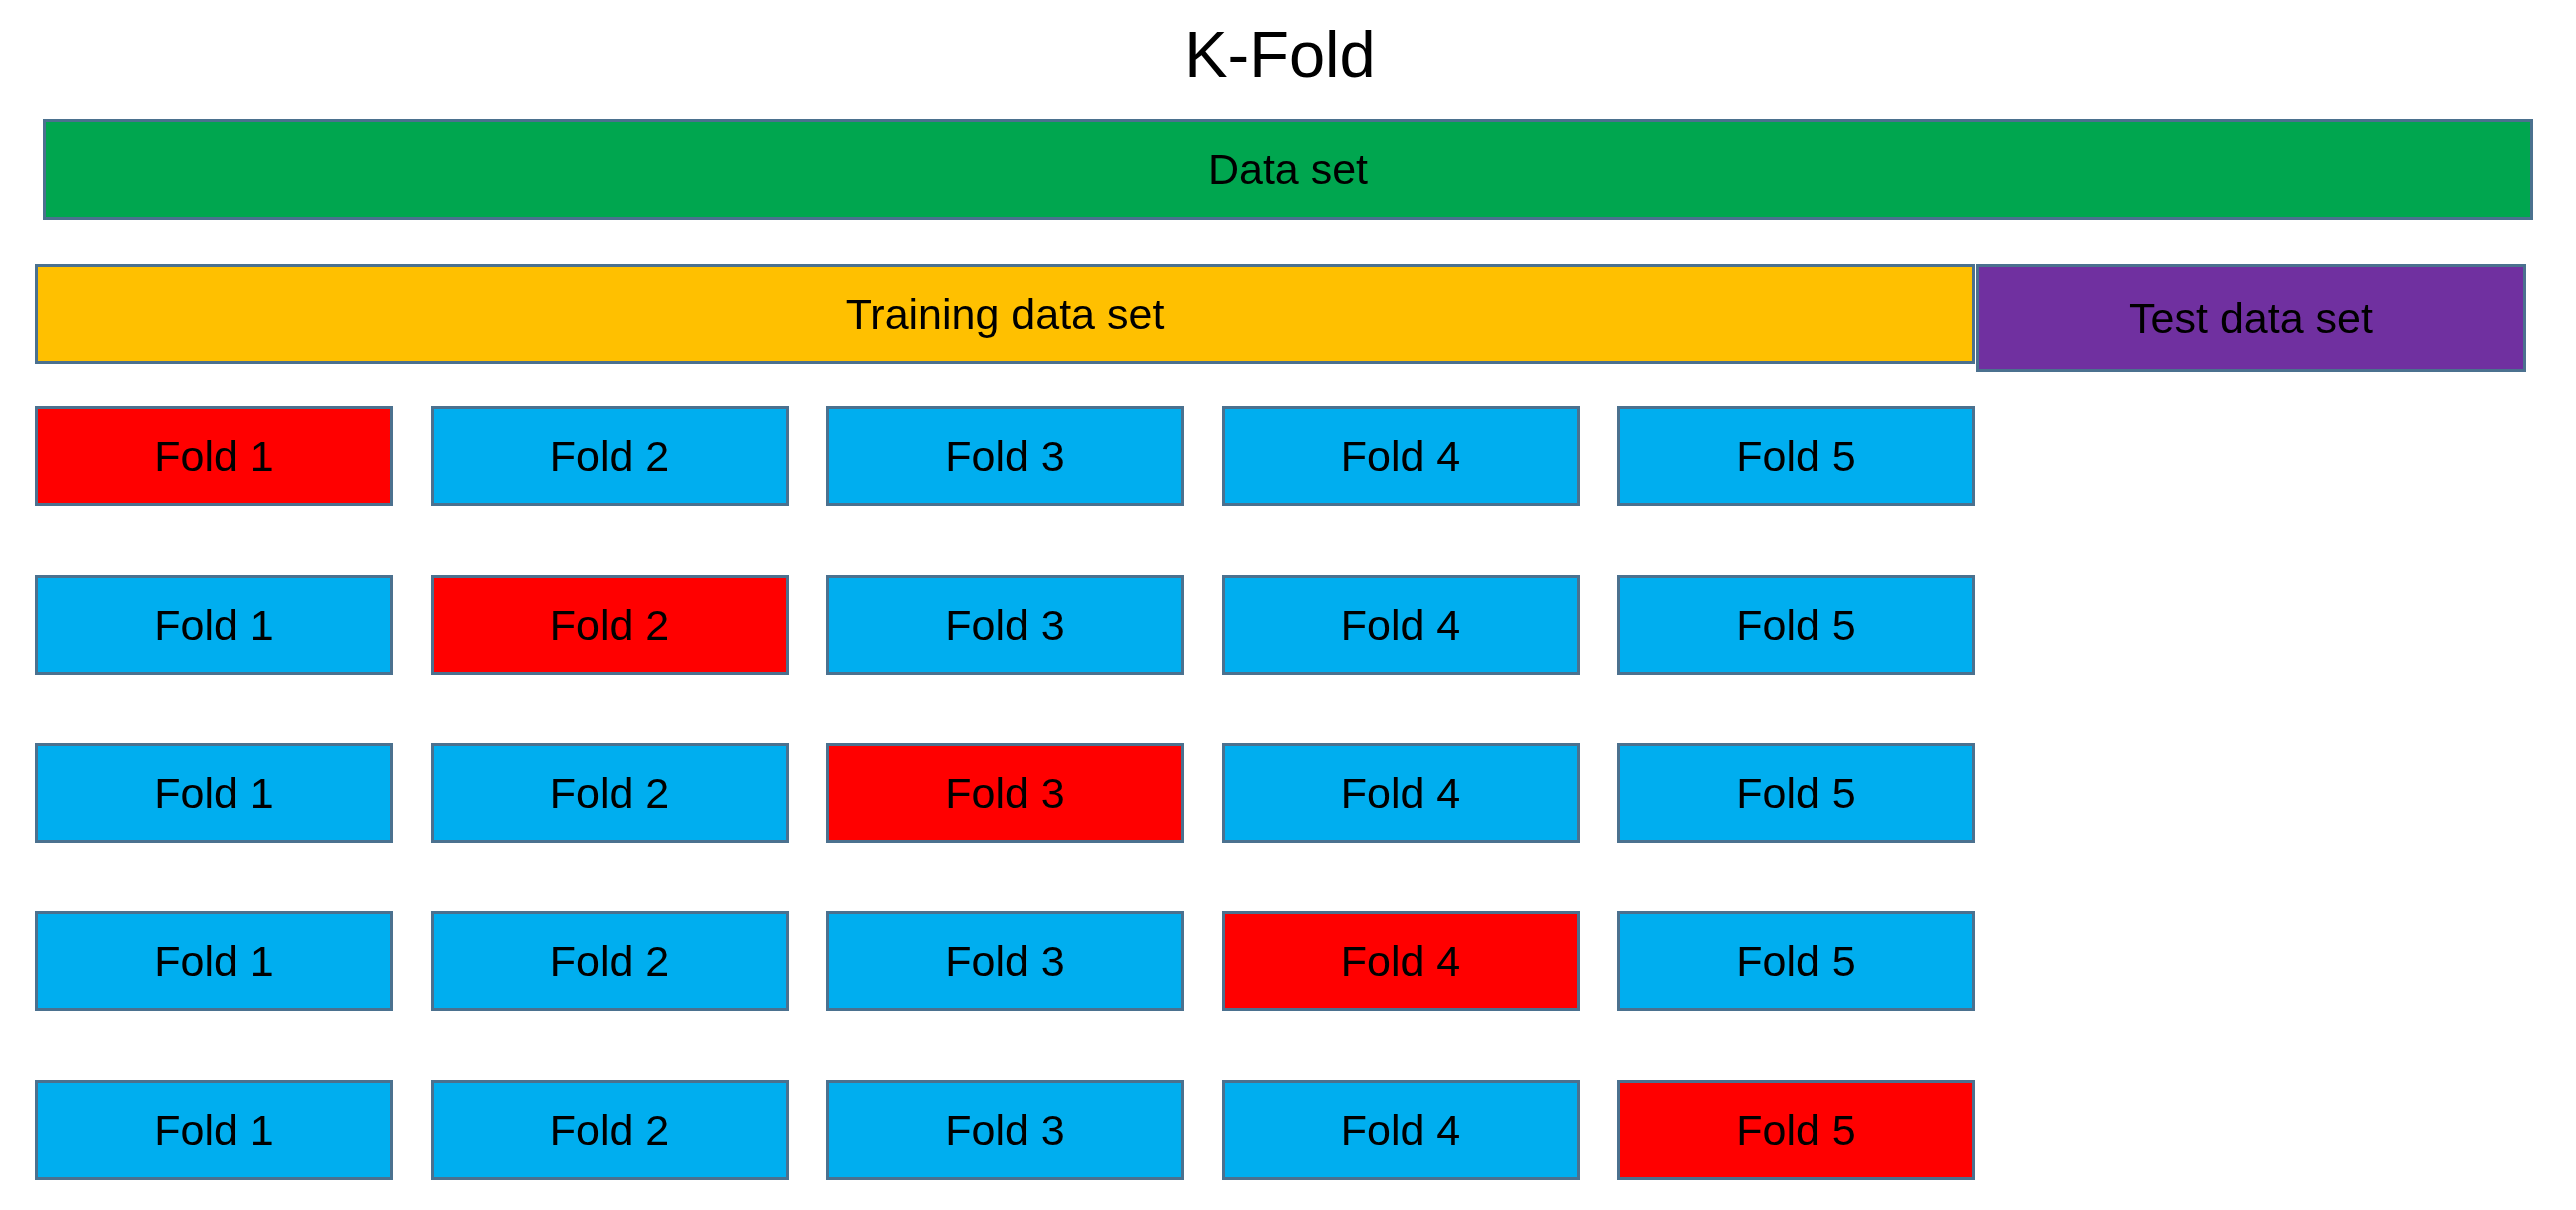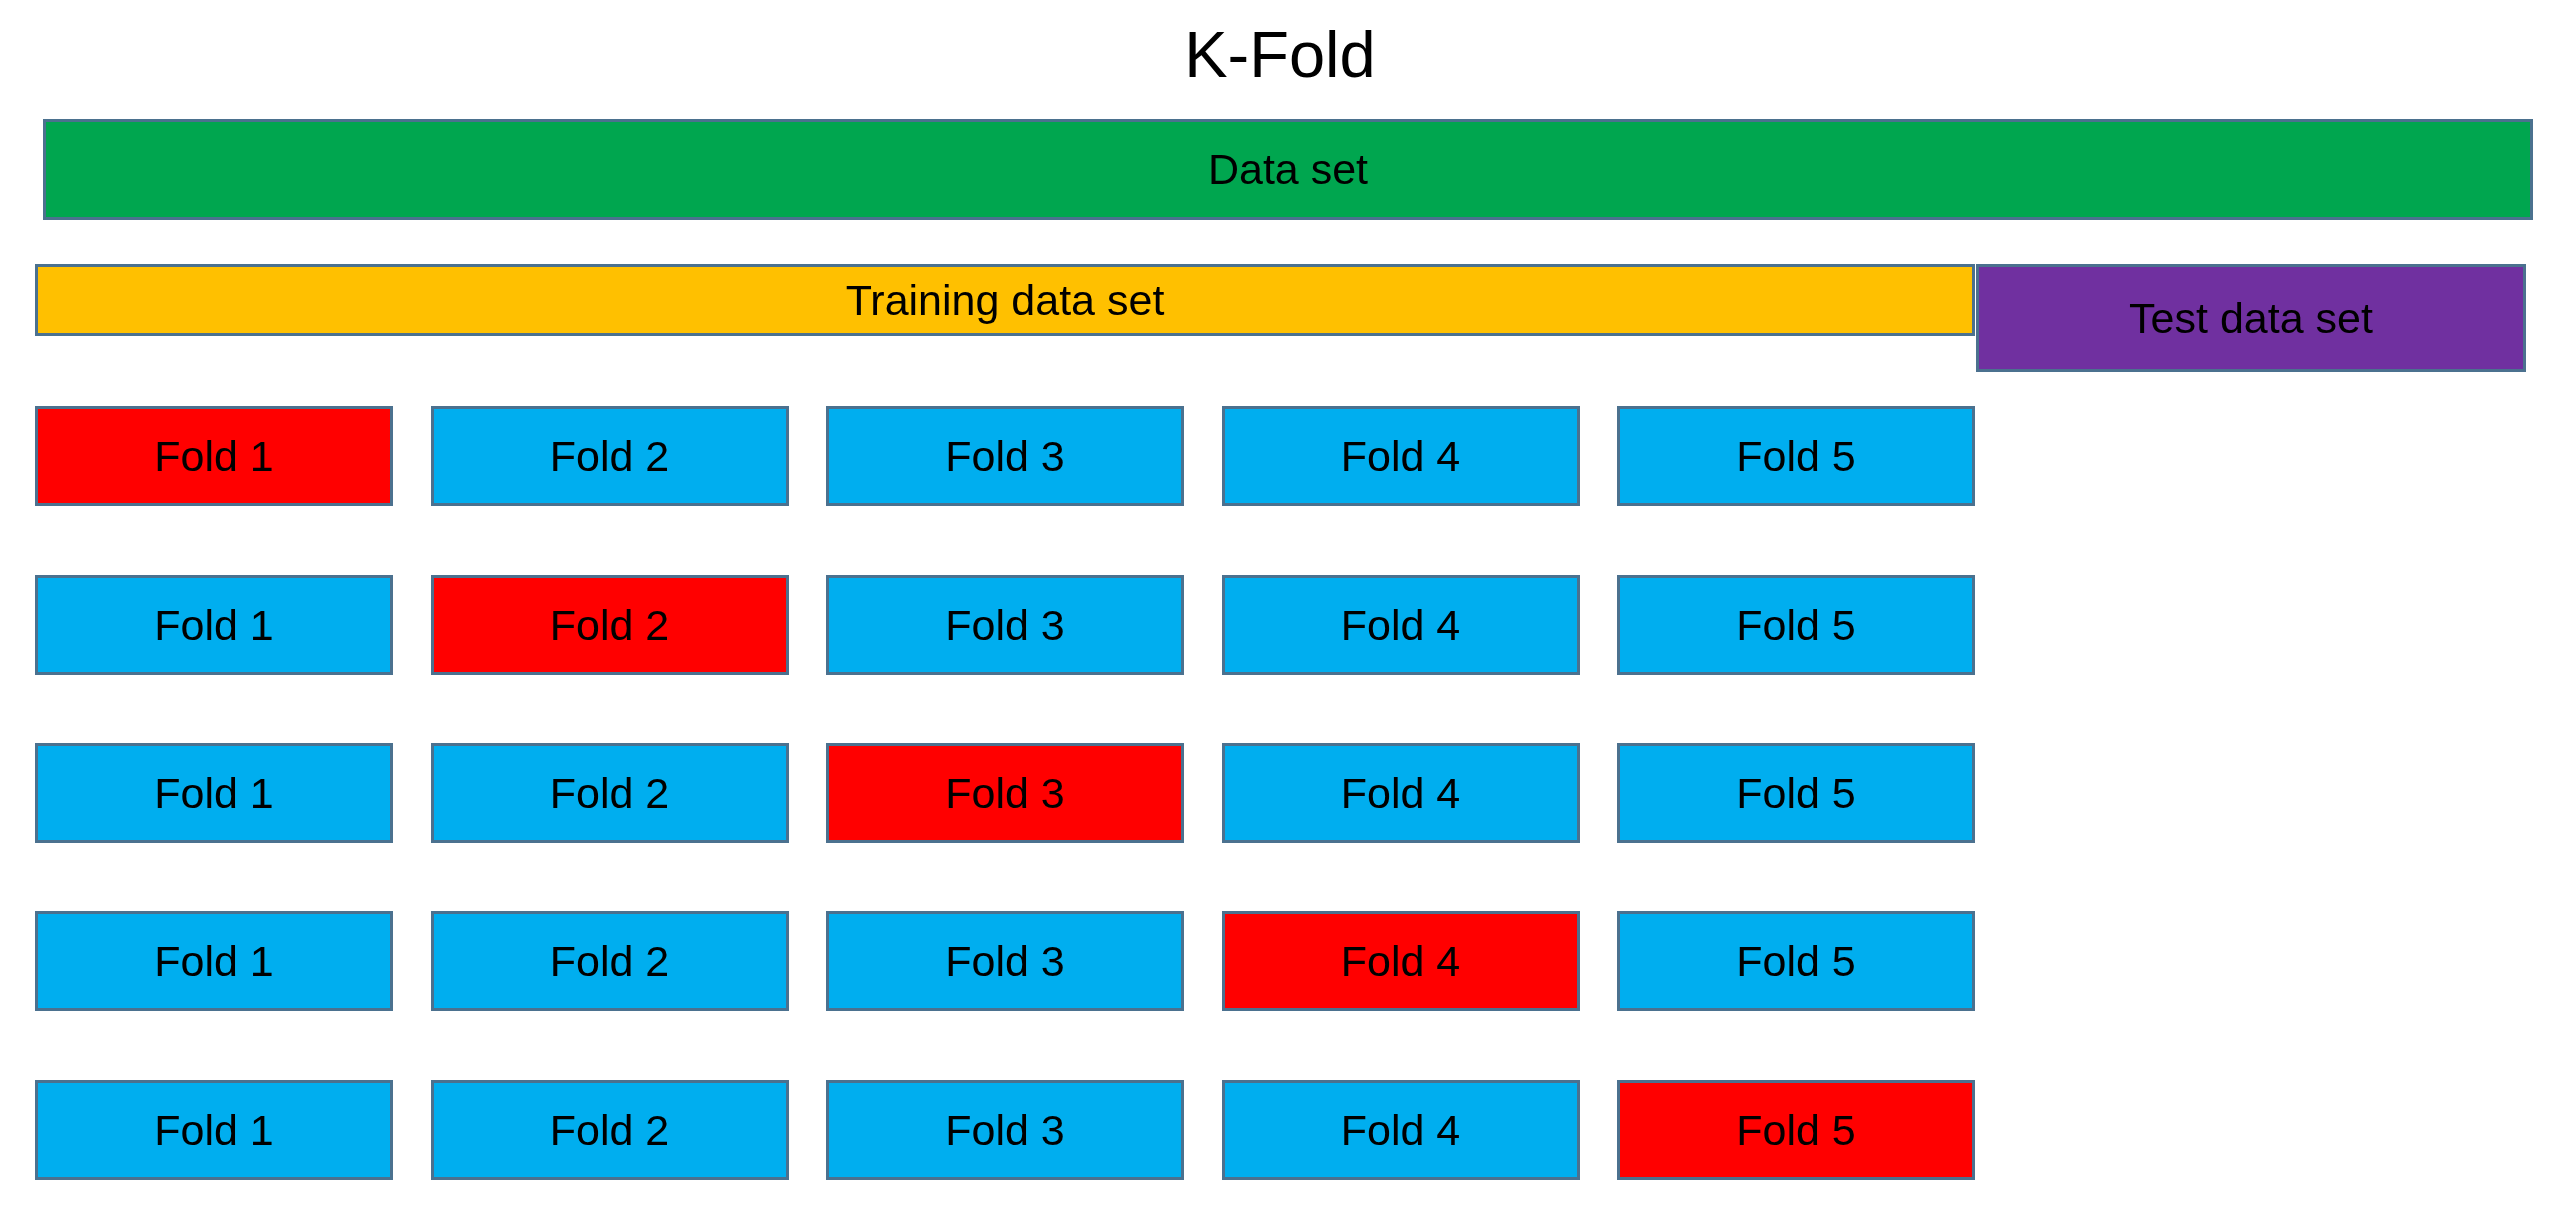--- a/index.html
+++ b/index.html
@@ -41,21 +41,21 @@
 
   .dataset-bar {
     left: 35px; top: 119px;
     width: 2490px; height: 101px;
     background: var(--dataset-green, #00a64f);
     margin-left: 8px;
   }
 
   .training-bar {
     left: 35px; top: 264px;
-    width: 1940px; height: 72px;
+    width: 1940px; height: 100px;
     background: var(--training-gold, #ffc000);
   }
 
   .test-bar {
     left: 1976px; top: 264px;
     width: 550px; height: 108px;
     background: var(--test-purple, #7030a0);
   }
 
   .fold-row {

